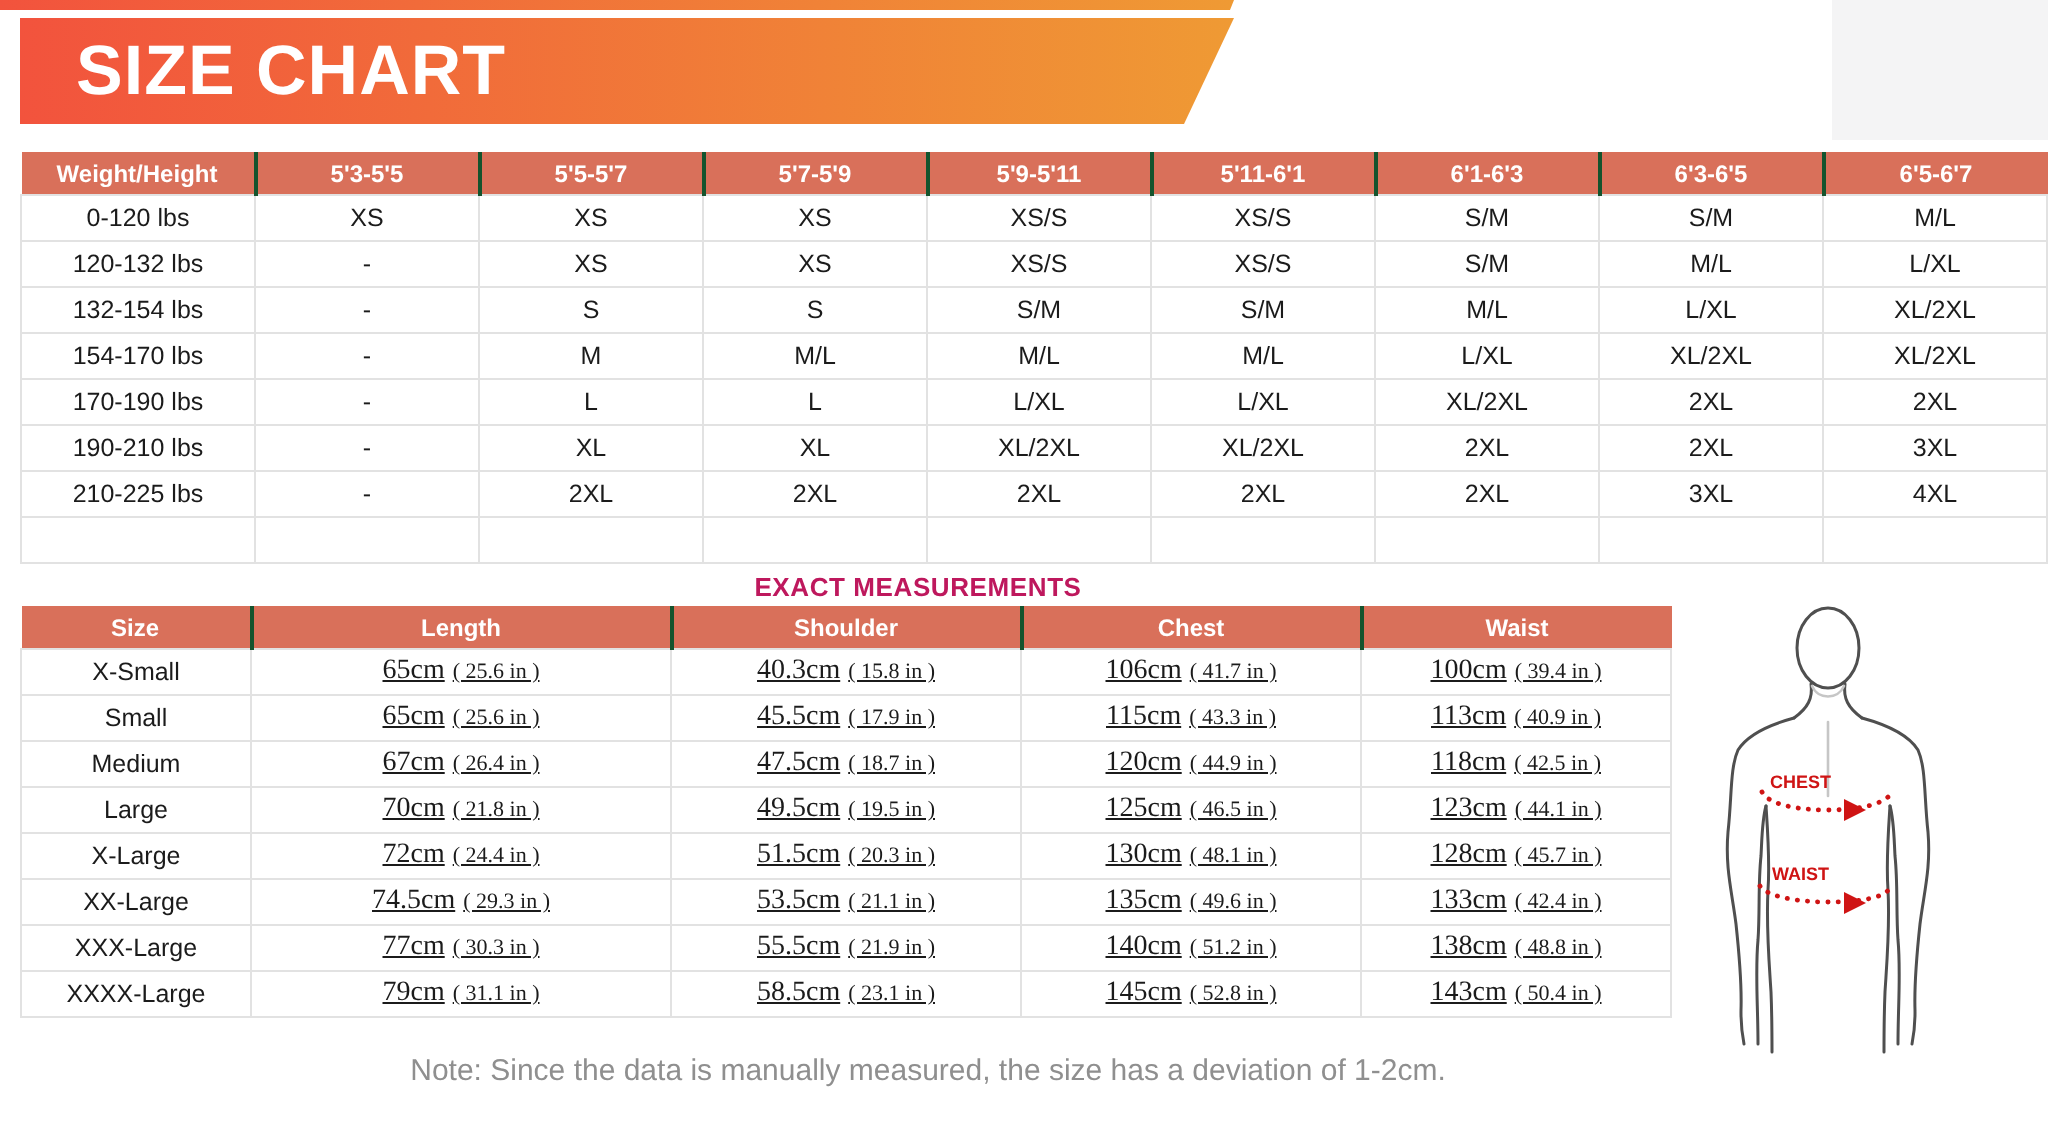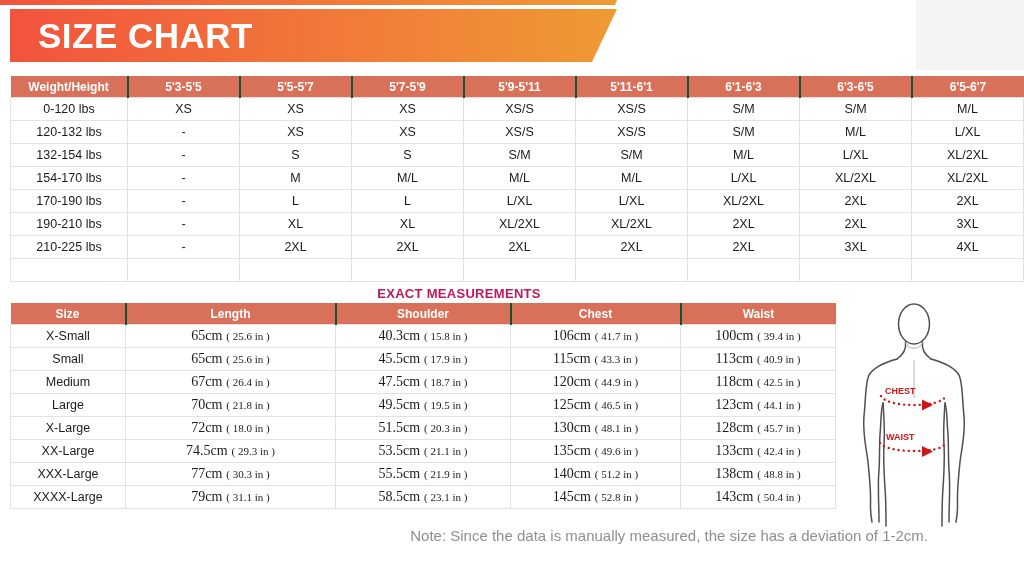--- a/index.html
+++ b/index.html
@@ -18,28 +18,28 @@
   .gray-corner{position:absolute;right:0;top:0;width:108px;height:70px;background:#f4f4f5;}
 
   
   table{border-collapse:collapse;table-layout:fixed;}
   .wh-table{position:absolute;left:10px;top:76px;width:1014px;font-size:12.5px;}
   .m-table {position:absolute;left:10px;top:303px;width:825px;font-size:12.5px;}
   th{background:#d9705a;color:#fff;font-weight:700;font-size:12px;height:21px;
      text-align:center;border-right:2px solid #14532d;padding:0;}
   th:last-child{border-right:none;}
   td{height:22px;text-align:center;color:#1b1b1b;border:1px solid #e2e2e2;padding:0;}
-  .m-table td.meas{font-family:"Liberation Serif",serif;}
+  .m-table td.meas{font-family:"Liberation Serif",serif;text-decoration:underline;}
   .m-table .cm{font-size:14px;}
   .m-table .inch{font-size:11px;margin-left:4px;}
 
   
   .em-heading{position:absolute;left:10px;top:286px;width:898px;text-align:center;
               color:#be185d;font-weight:700;font-size:13px;letter-spacing:.3px;}
-  .note{position:absolute;left:0;top:527px;width:928px;text-align:right;
+  .note{position:absolute;left:0;top:527px;width:928px;text-align:center;
         color:#8f8f8f;font-size:15px;}
 
   
   .figure{position:absolute;left:850px;top:298px;width:150px;height:232px;}
   .figure path.outline{fill:none;stroke:#4f4f4f;stroke-width:1.5;stroke-linecap:round;}
   .figure ellipse.outline{fill:none;stroke:#4f4f4f;stroke-width:1.5;}
   .figure path.inner{fill:none;stroke:#c6c6c6;stroke-width:1.3;stroke-linecap:round;}
   .figure path.dots{fill:none;stroke:#cf1414;stroke-width:2.4;stroke-linecap:round;
                     stroke-dasharray:.1 5;}
   .figure text{fill:#cf1414;font-family:"Liberation Sans",sans-serif;
@@ -216,21 +216,21 @@
         </tr>
         <tr>
           <td>Large</td>
           <td class="meas"><span class="cm">70cm</span><span class="inch">( 21.8 in )</span></td>
           <td class="meas"><span class="cm">49.5cm</span><span class="inch">( 19.5 in )</span></td>
           <td class="meas"><span class="cm">125cm</span><span class="inch">( 46.5 in )</span></td>
           <td class="meas"><span class="cm">123cm</span><span class="inch">( 44.1 in )</span></td>
         </tr>
         <tr>
           <td>X-Large</td>
-          <td class="meas"><span class="cm">72cm</span><span class="inch">( 18.0 in )</span></td>
+          <td class="meas"><span class="cm">72cm</span><span class="inch">( 24.4 in )</span></td>
           <td class="meas"><span class="cm">51.5cm</span><span class="inch">( 20.3 in )</span></td>
           <td class="meas"><span class="cm">130cm</span><span class="inch">( 48.1 in )</span></td>
           <td class="meas"><span class="cm">128cm</span><span class="inch">( 45.7 in )</span></td>
         </tr>
         <tr>
           <td>XX-Large</td>
           <td class="meas"><span class="cm">74.5cm</span><span class="inch">( 29.3 in )</span></td>
           <td class="meas"><span class="cm">53.5cm</span><span class="inch">( 21.1 in )</span></td>
           <td class="meas"><span class="cm">135cm</span><span class="inch">( 49.6 in )</span></td>
           <td class="meas"><span class="cm">133cm</span><span class="inch">( 42.4 in )</span></td>

